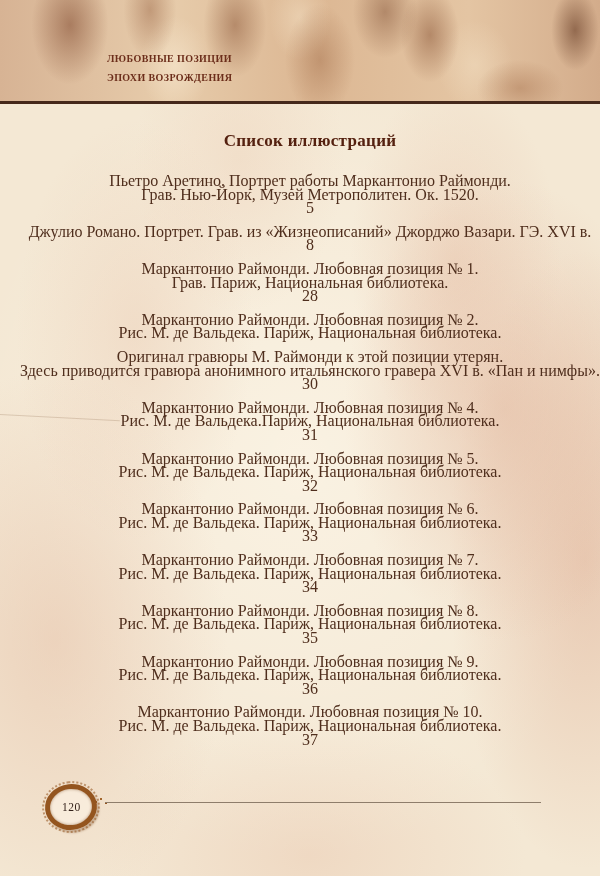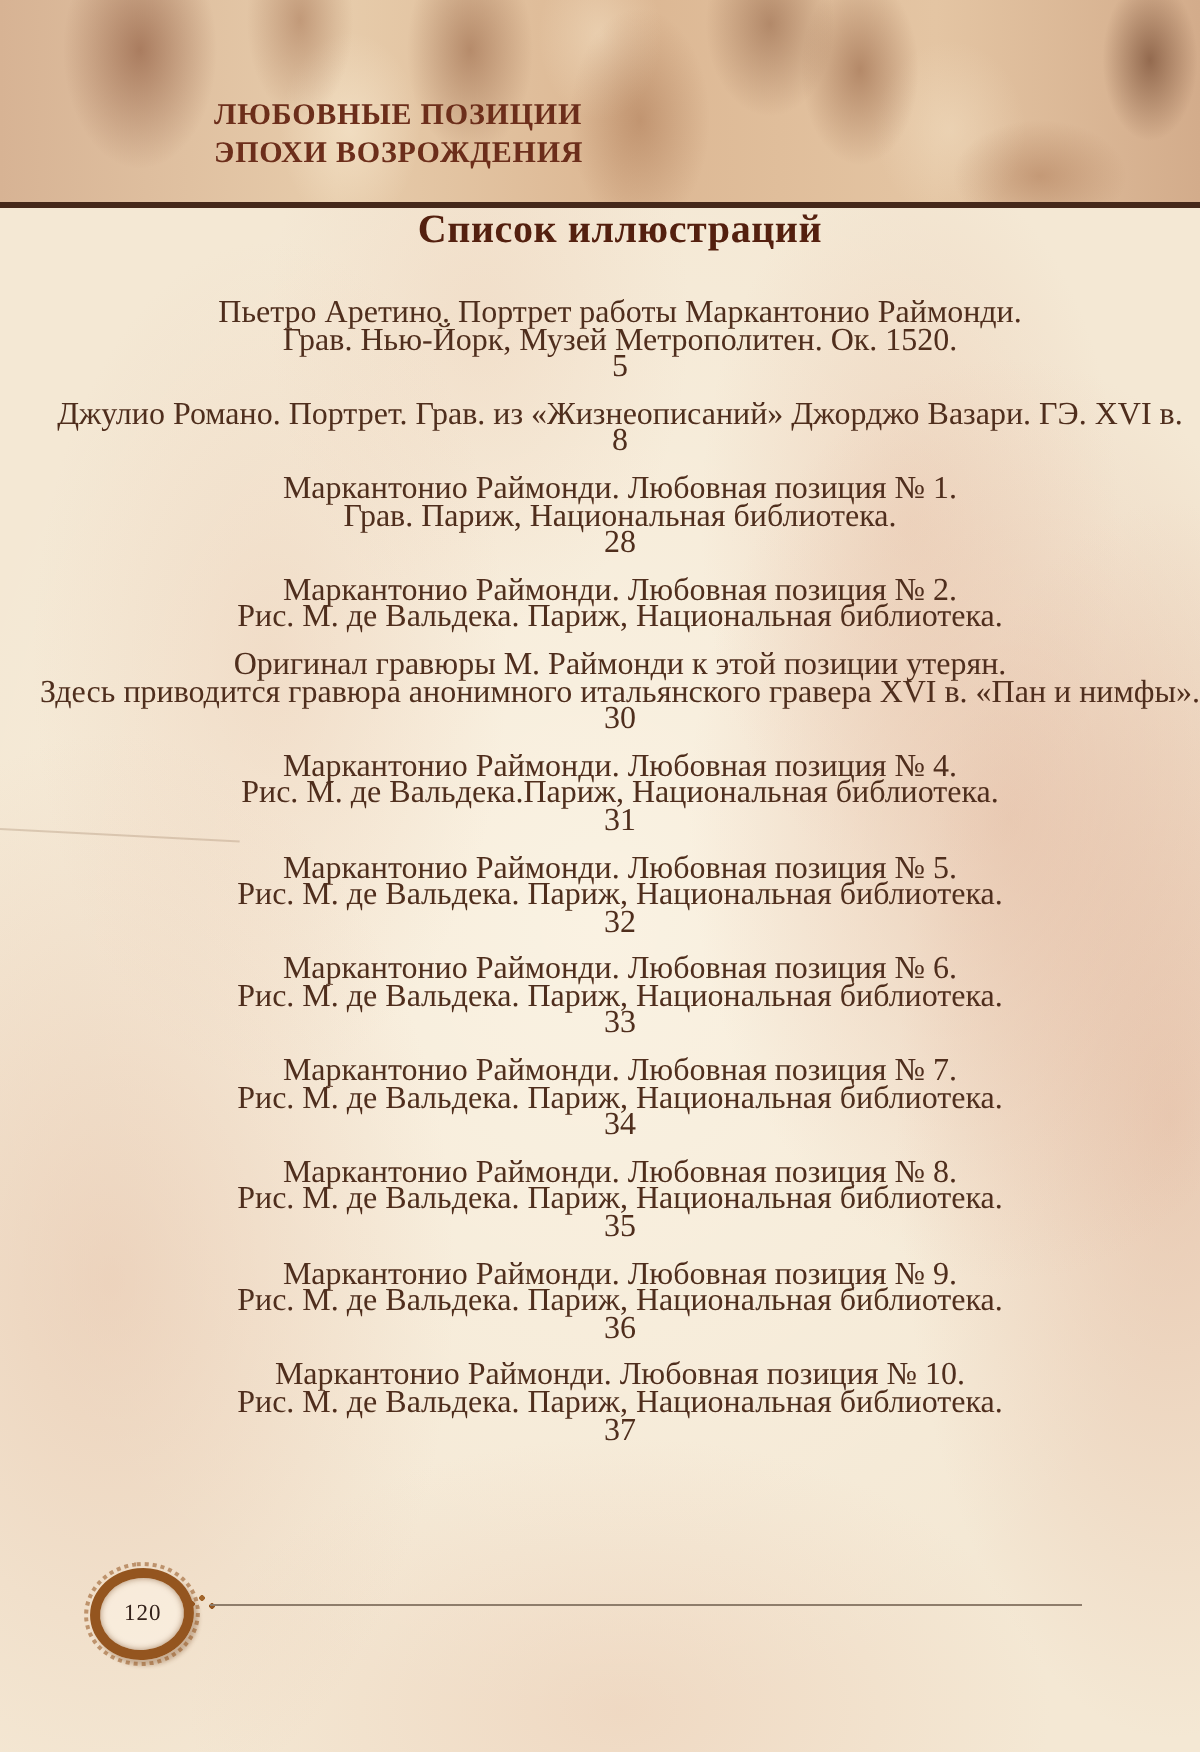--- a/index.html
+++ b/index.html
@@ -37,30 +37,31 @@
       radial-gradient(34px 58px at 575px 30px, rgba(92,48,26,.55),  transparent 70%),
       radial-gradient(62px 40px at 520px 88px, rgba(158,102,66,.40), transparent 70%),
       radial-gradient(46px 66px at 385px 12px, rgba(110,58,32,.40), transparent 70%),
       radial-gradient(50px 70px at 175px 65px, rgba(248,233,208,.60), transparent 70%),
       radial-gradient(44px 60px at 300px 18px, rgba(246,228,200,.50), transparent 70%),
       radial-gradient(54px 64px at 475px 65px, rgba(244,226,198,.45), transparent 70%),
       linear-gradient(90deg,#d7b394,#e7ccab 28%,#dcb793 52%,#e4c5a3 78%,#d3ac8b);
   }
   .band-title {
     position:absolute; left:107px; top:49px;
-    font-weight:bold; font-size:15px; line-height:19px;
+    font-weight:bold; font-size:10px; line-height:19px;
     letter-spacing:.4px; color:#6c2e1b;
   }
 
   .main {
     position:absolute; left:20px; right:0; top:104px;
     text-align:center;
   }
   .heading {
-    font-size:20px; font-weight:bold; letter-spacing:.3px;
+    margin-top:27px;
+    font-size:17px; font-weight:bold; letter-spacing:.3px;
     color:#54200f;
   }
   .entries { margin-top:23px; }
   .entry {
     margin-bottom:10px;
     color:#4f2e1d; font-size:16px; line-height:13.6px;
   }
 
   
   .footer-rule {

